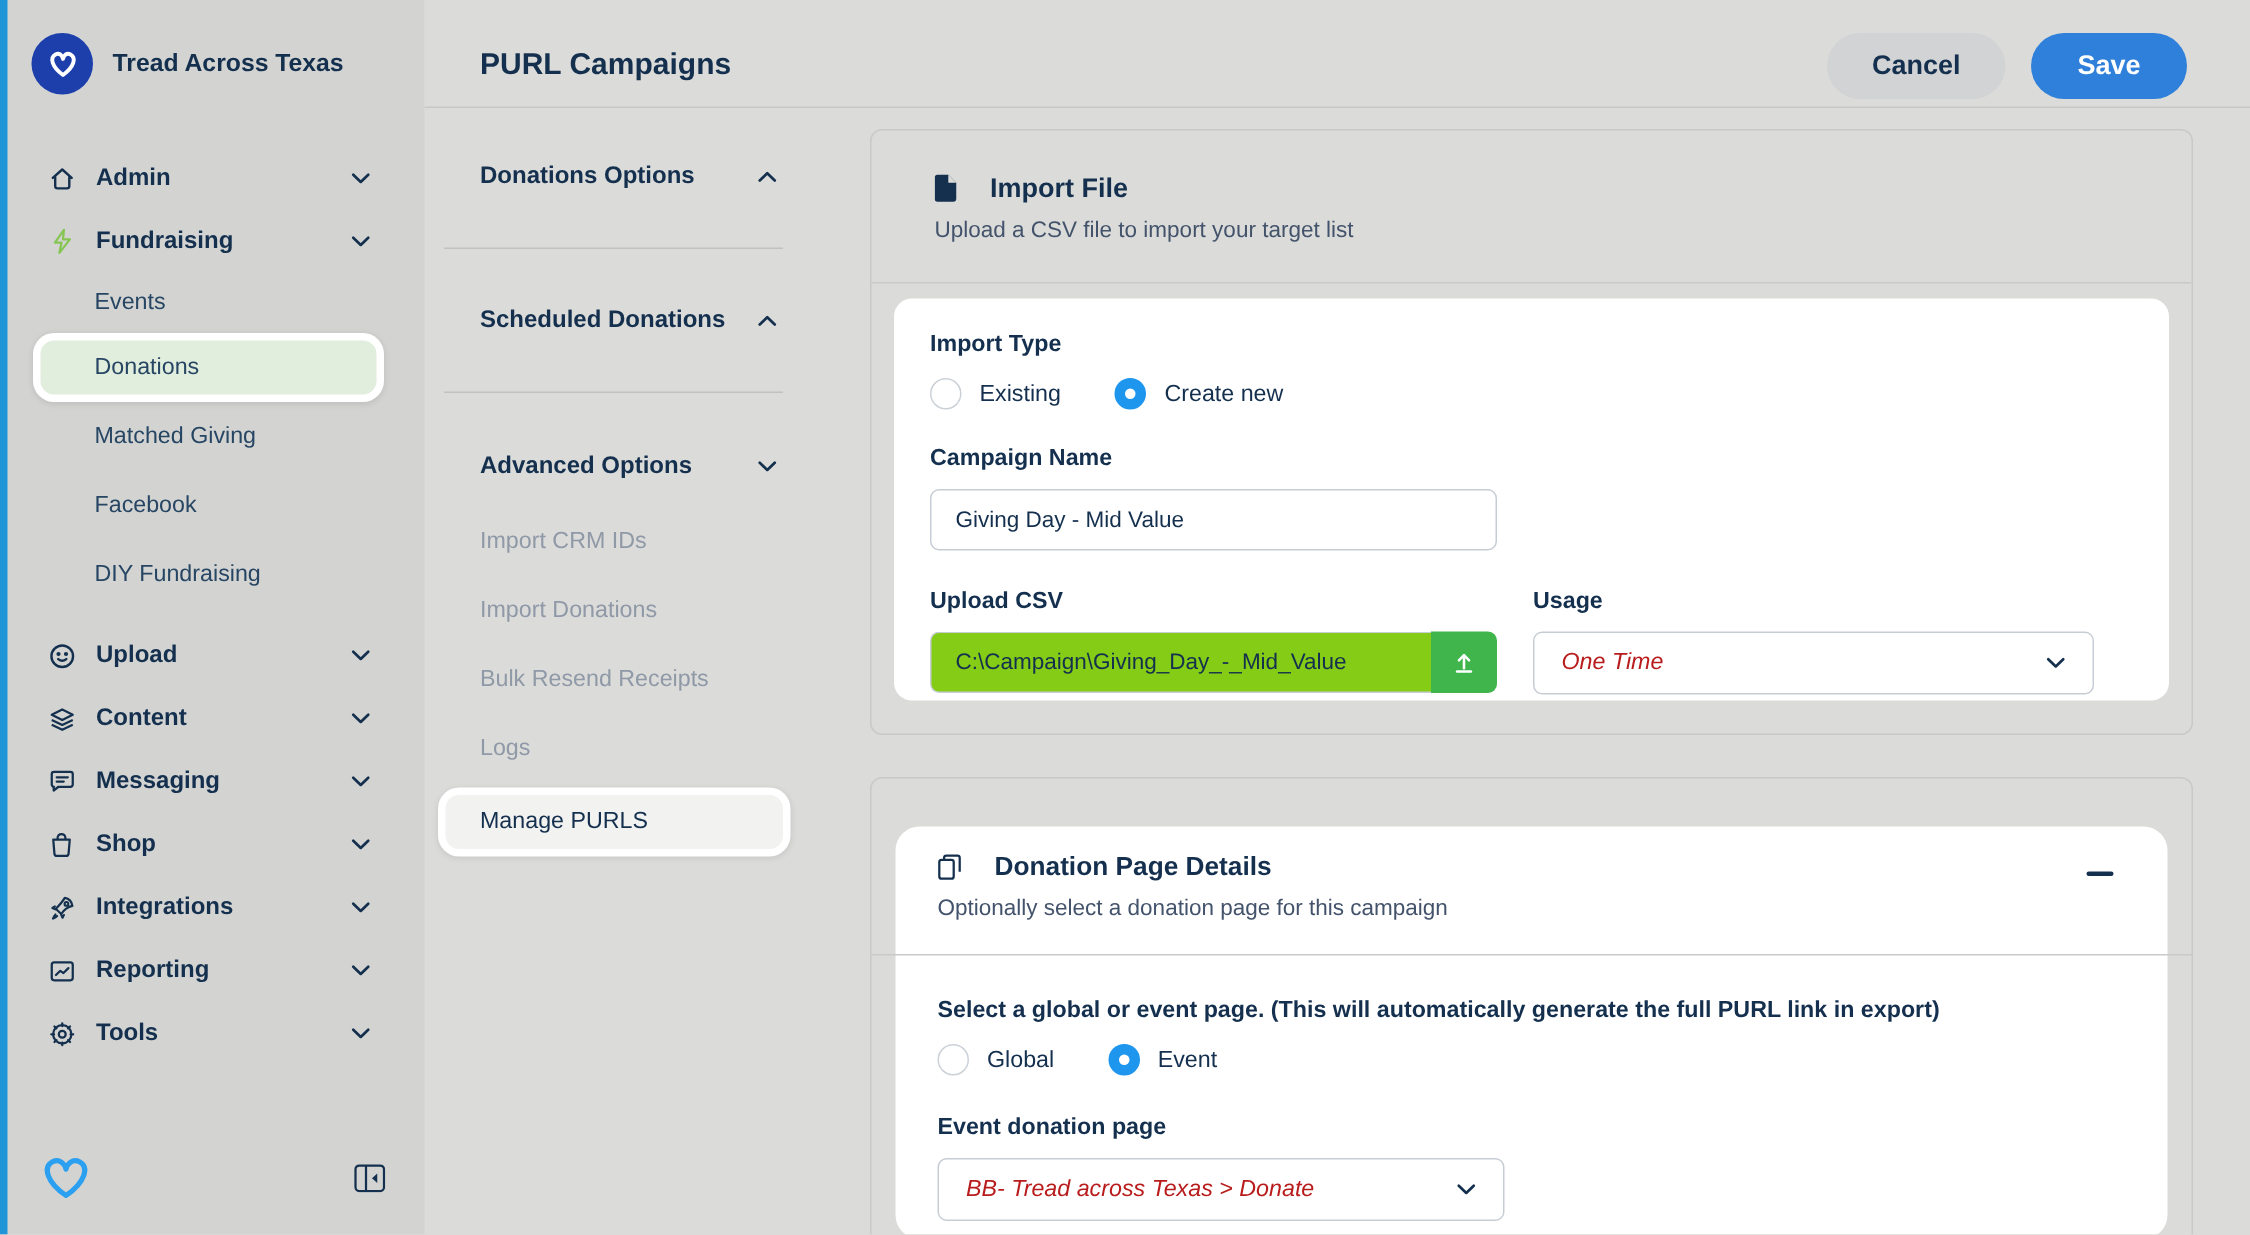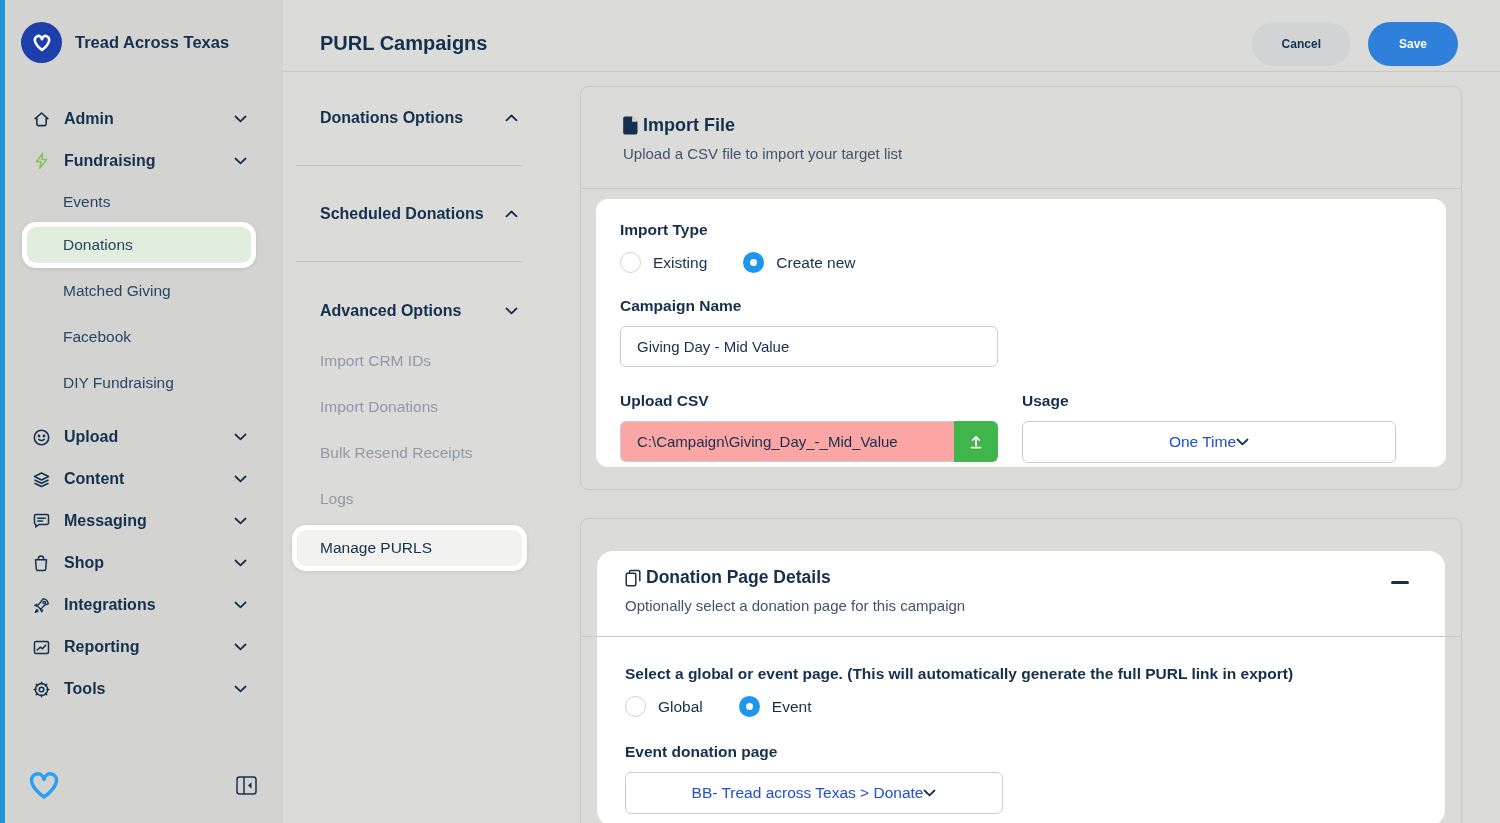--- a/index.html
+++ b/index.html
@@ -31,62 +31,62 @@
   .hl-inner { height:36px; border-radius:9px; display:flex; align-items:center; font-size:15.5px; }
   .hl-green { background:#e2eedd; padding-left:36px; color:#274664; }
   .sidebar-footer-logo { position:absolute; left:24px; bottom:22px; }
   .collapse-btn { position:absolute; right:26px; bottom:28px; cursor:pointer; }
 
   
   .main { position:absolute; left:283px; top:0; right:0; height:100%; }
   .main-header { height:72px; background:#dbdbd9; border-bottom:1px solid #c8c8c6; display:flex; align-items:center; padding:16px 42px 0 37px; }
   .page-title { font-size:20px; font-weight:bold; color:#14304e; }
   .header-spacer { flex:1; }
-  .btn { height:44px; border:none; border-radius:22px; font-family:"Liberation Sans",sans-serif; font-size:12px; font-weight:bold; cursor:pointer; }
+  .btn { height:44px; border:none; border-radius:22px; font-family:"Liberation Sans",sans-serif; font-size:18px; font-weight:bold; cursor:pointer; }
   .btn-cancel { background:#d2d3d5; color:#14304e; padding:0 30px; margin-right:17px; }
   .btn-save { background:#2e80da; color:#ffffff; padding:0 31px; }
 
   .content { display:flex; height:751px; overflow:hidden; }
 
   
   .subnav { width:297px; flex:0 0 auto; padding-top:26px; }
   .subnav-section { height:40px; margin-left:37px; width:198px; display:flex; align-items:center; justify-content:space-between; font-size:16px; font-weight:bold; color:#14304e; cursor:pointer; }
   .subnav-divider { border:none; border-top:1px solid #c2c2c0; margin-left:13px; width:226px; }
   .sd1 { margin-top:27px; } .ms1 { margin-top:28px; } .sd2 { margin-top:27px; } .ms2 { margin-top:29px; }
   .subnav-list { margin-top:7px; }
   .subnav-item { height:46px; display:flex; align-items:center; margin-left:37px; font-size:15.5px; color:#8f99a7; cursor:pointer; }
   .hl-outer2 { margin-left:9px; margin-top:3px; width:235px; height:46px; background:#ffffff; border-radius:14px; padding:5px; box-shadow:0 1px 4px rgba(0,0,0,.10); cursor:pointer; }
   .hl-gray { background:#f2f2f1; padding-left:23px; color:#14304e; }
 
   
   .main-panel { flex:1; padding-top:14px; }
   .card { width:882px; border:1px solid #c9c9c7; border-radius:8px; }
   .card1 { height:404px; }
   .card1-header { height:102px; padding:28px 0 0 42px; border-bottom:1px solid #c9c9c7; }
-  .card-title-row { display:flex; align-items:center; gap:5px; }
+  .card-title-row { display:flex; align-items:center; gap:22px; }
   .card-title { font-size:18px; font-weight:bold; color:#14304e; }
   .card-sub { margin-top:9px; font-size:15px; color:#43536b; }
   .panel { background:#ffffff; border-radius:12px; margin:10px 15px 0 15px; height:268px; padding:22px 24px; }
 
   .field-label { font-size:15.5px; font-weight:bold; color:#14304e; }
   .radio-row { display:flex; align-items:center; margin-top:13px; }
   .radio { width:21px; height:21px; border-radius:50%; flex:0 0 auto; position:relative; }
   .radio.off { background:#ffffff; border:1.5px solid #ccd1d8; }
   .radio.on { background:#1e96ee; }
   .radio.on::after { content:""; position:absolute; left:7px; top:7px; width:7px; height:7px; border-radius:50%; background:#ffffff; }
   .radio-label { margin-left:12px; font-size:15.5px; color:#14304e; }
   .radio-gap { width:36px; }
   .text-input { display:block; margin-top:11px; width:378px; height:41px; border:1px solid #c7cdd5; border-radius:6px; background:#ffffff; padding:0 16px; font-family:"Liberation Sans",sans-serif; font-size:15px; color:#14304e; }
   .mt24 { margin-top:24px; }
   .form-row { display:flex; margin-top:25px; }
   .col-left { width:378px; margin-right:24px; }
   .upload-group { display:flex; margin-top:11px; }
-  .upload-input { width:334px; height:41px; border:1px solid #c7cdd5; border-right:none; border-radius:6px 0 0 6px; background:#fca5a5; padding:0 16px; font-family:"Liberation Sans",sans-serif; font-size:15px; color:#14304e; }
+  .upload-input { width:334px; height:41px; border:1px solid #c7cdd5; border-right:none; border-radius:6px 0 0 6px; background:#84cc16; padding:0 16px; font-family:"Liberation Sans",sans-serif; font-size:15px; color:#14304e; }
   .upload-btn { width:44px; height:41px; border:none; border-radius:0 6px 6px 0; background:#3fb54b; display:flex; align-items:center; justify-content:center; cursor:pointer; }
-  .select { margin-top:11px; width:374px; height:42px; border:1px solid #c7cdd5; border-radius:6px; background:#ffffff; display:flex; align-items:center; justify-content:center; padding:0 18px; font-size:15.5px; color:#1d4ed8; cursor:pointer; }
+  .select { margin-top:11px; width:374px; height:42px; border:1px solid #c7cdd5; border-radius:6px; background:#ffffff; display:flex; align-items:center; justify-content:space-between; padding:0 18px; font-size:15.5px; color:#b91c1c; cursor:pointer;font-style:italic; }
 
   .card2 { margin-top:28px; height:360px; }
   .panel2 { background:#ffffff; border-radius:16px; margin:32px 16px; padding-bottom:12px; }
   .panel2-header { position:relative; padding:16px 24px 0 28px; }
   .card2-title { font-size:17.5px; font-weight:bold; color:#14304e; }
   .minus-btn { position:absolute; right:36px; top:30px; width:18px; height:3px; background:#14304e; border-radius:2px; cursor:pointer; }
   .divider2 { border:none; border-top:1px solid #c9c9c7; margin:22px -17px 0 -17px; }
   .panel2-body { padding:28px 24px 0 28px; }
   .sentence { font-size:15.5px; font-weight:bold; color:#14304e; }
   .mt26 { margin-top:26px; }

